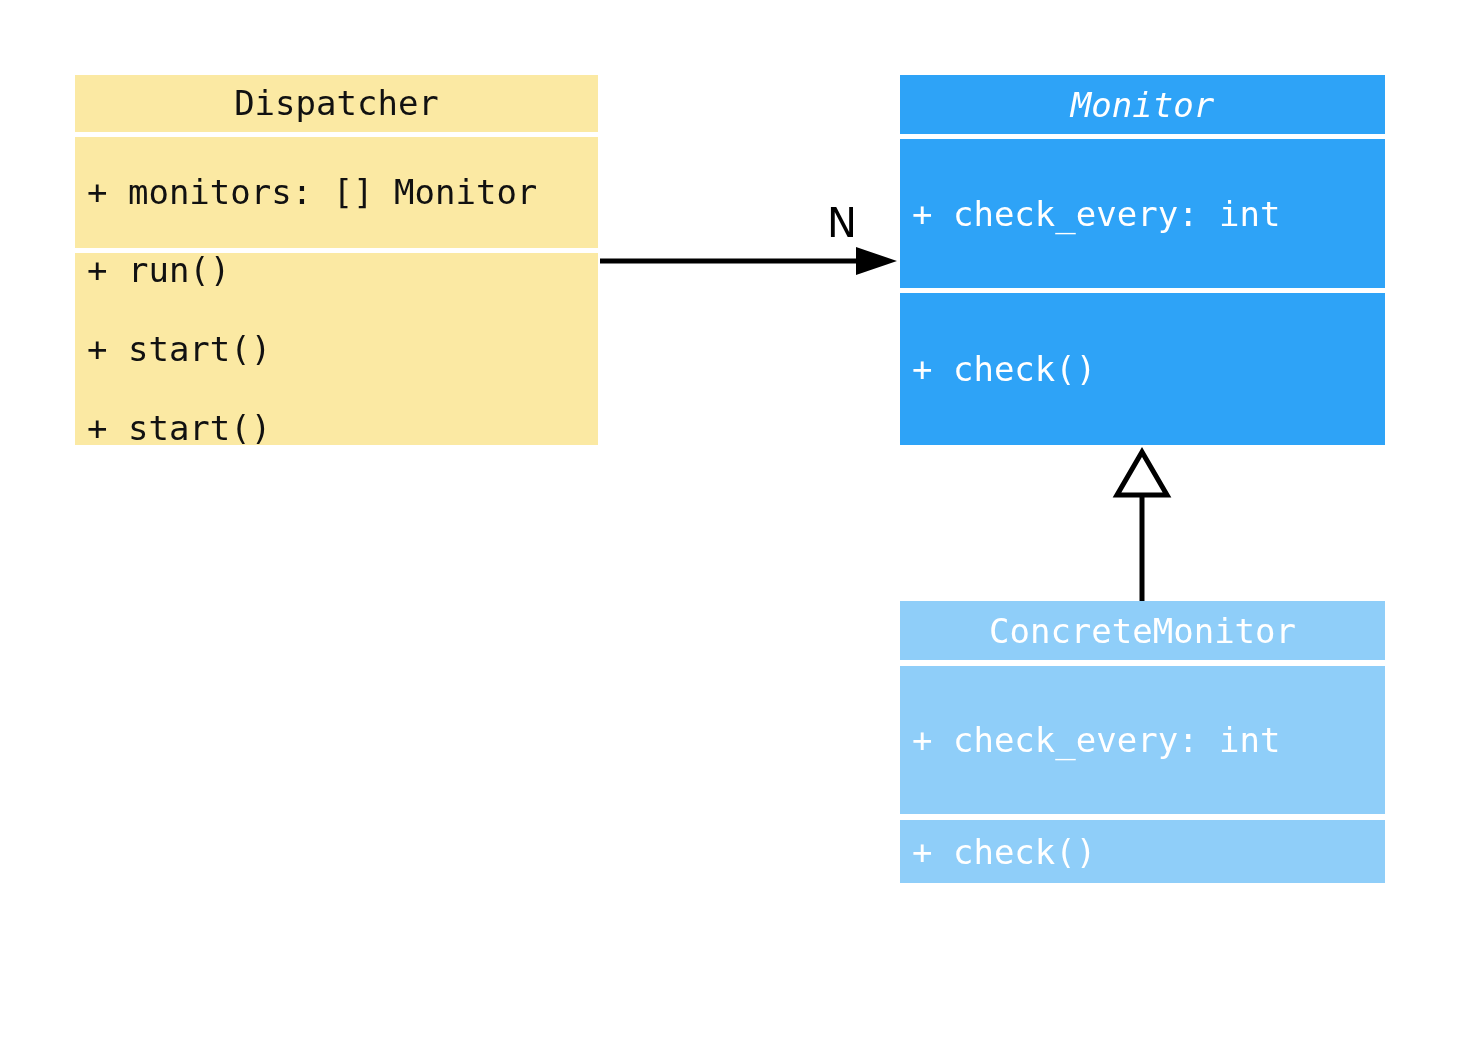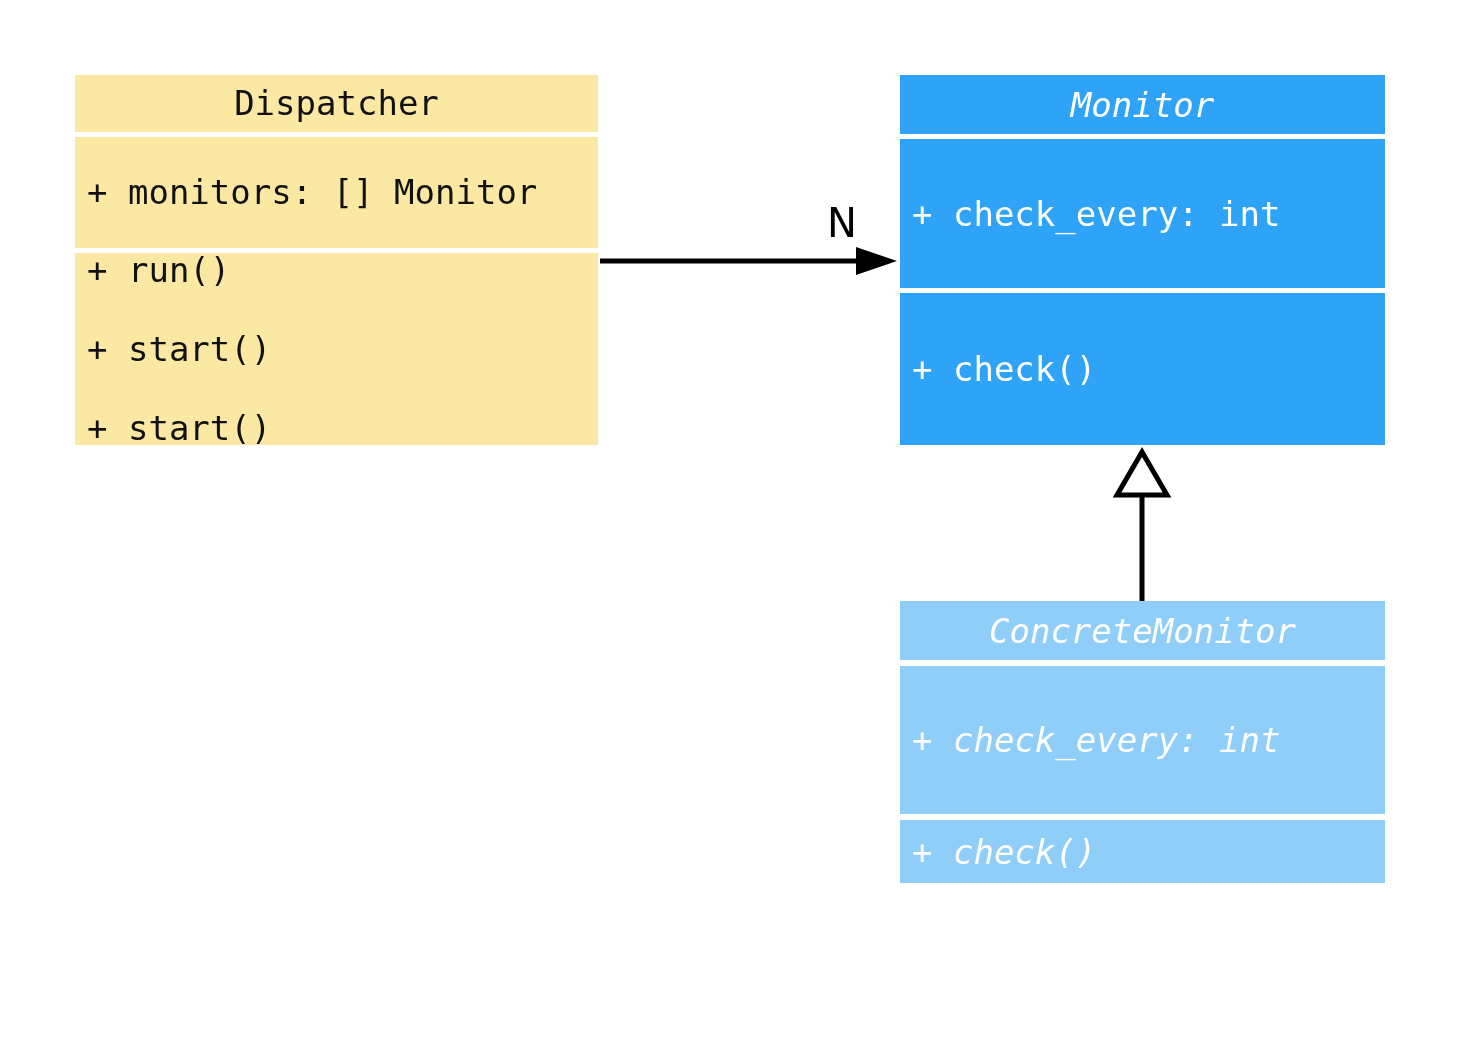--- a/index.html
+++ b/index.html
@@ -58,21 +58,21 @@
   .abstract { font-style: italic; }
 
   #dispatcher { left: 75px; top: 75px; width: 523px; height: 370px; }
   #dispatcher .sec-title { height: 60px; }
   #dispatcher .sec-attrs { height: 118px; }
 
   #monitor { left: 900px; top: 75px; width: 485px; height: 370px; }
   #monitor .sec-title { height: 59px; }
   #monitor .sec-attrs { height: 149px; }
 
-  #concrete { left: 900px; top: 601px; width: 485px; height: 282px; font-style: italic; }
+  #concrete { left: 900px; top: 601px; width: 485px; height: 282px; }
   #concrete .sec-title { height: 59px; }
   #concrete .sec-attrs { height: 148px; }
 
   svg.edges {
     position: absolute;
     left: 0; top: 0;
     width: 1463px;
     height: 1048px;
     pointer-events: none;
   }

